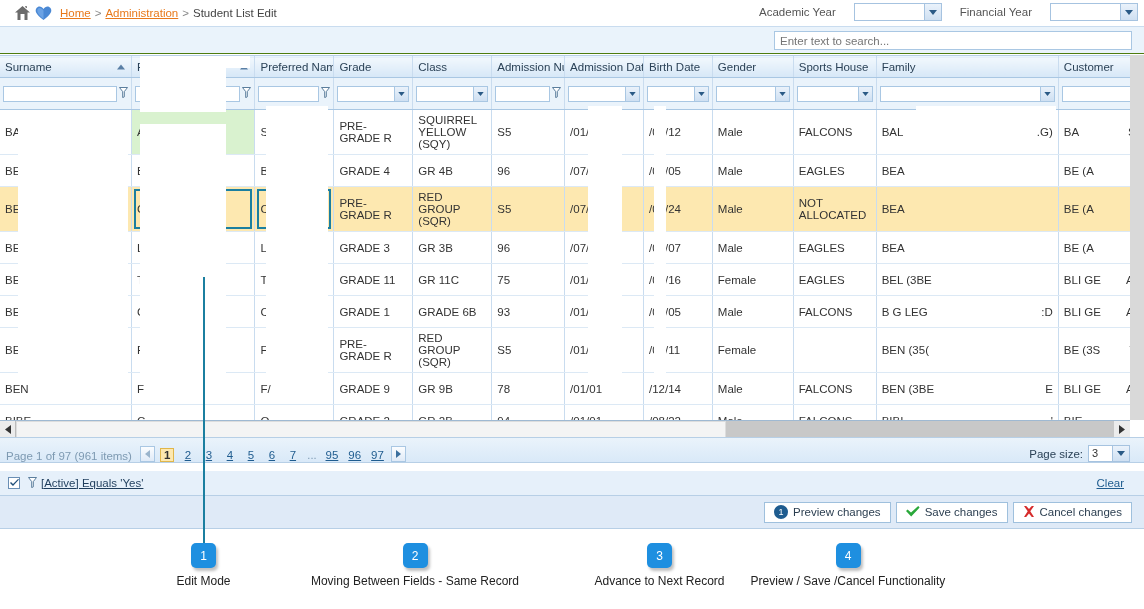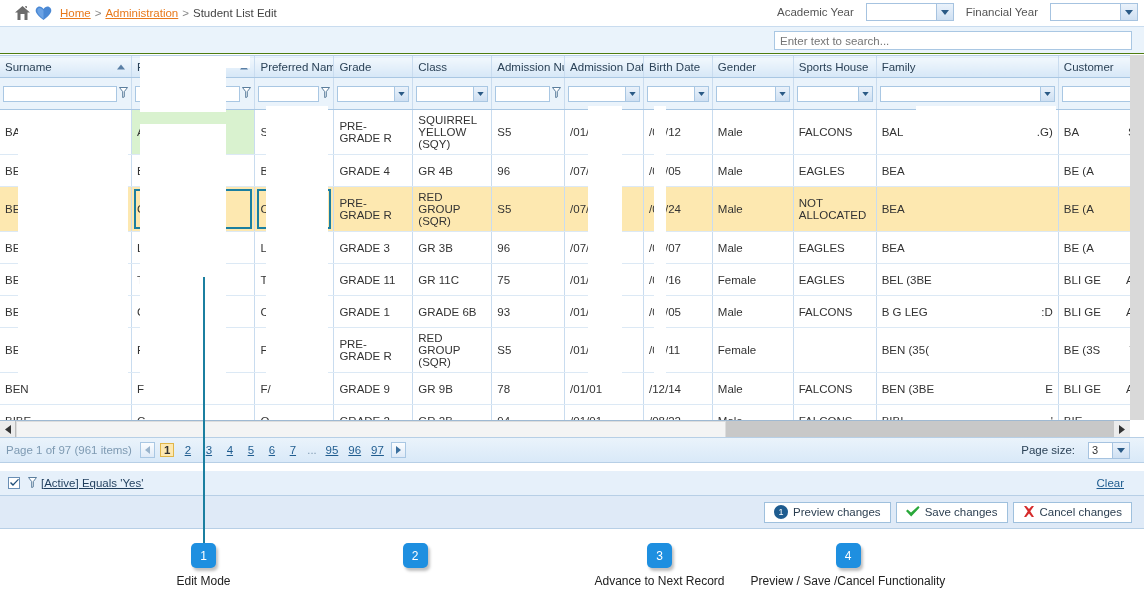--- a/index.html
+++ b/index.html
@@ -17,21 +17,21 @@
   .icon-home-wrap{ width:20px; height:20px; display:inline-flex;
                    align-items:center; justify-content:center; }
   .icon-heart-wrap{ width:22px; height:20px; display:inline-flex;
                     align-items:center; justify-content:center; margin-right:6px;}
   .crumbs{ font-size:11.5px; color:#555; white-space:nowrap; }
   .crumbs a{ color:#e8791b; text-decoration:underline; }
   .crumbs .sep{ color:#888; margin:0 4px; }
   .crumbs .cur{ color:#444; }
 
   .yearbox{ position:absolute; right:6px; top:3px; display:flex;
-            align-items:center; gap:12px; font-size:11.5px; color:#555;}
+            align-items:center; gap:18px; font-size:11.5px; color:#555;}
   .yearbox label{ color:#555; }
   .ddl{ width:88px; height:18px; border:1px solid #a6c3e0; background:#fff;
         display:inline-flex; align-items:stretch; }
   .ddl .val{ flex:1; padding:1px 3px; font-size:11px; color:#333;
              overflow:hidden; white-space:nowrap;}
   .ddl .arw{ width:17px; background:linear-gradient(#eaf2fb,#cfe0f2);
              border-left:1px solid #a6c3e0; display:flex;
              align-items:center; justify-content:center; }
 
   
@@ -91,34 +91,34 @@
              justify-content:center; }
 
   
   .vscroll{ position:absolute; top:55px; right:0; width:14px; height:365px;
             background:#d9d9d9; }
 
   
   .pager{ position:absolute; top:437px; left:0; width:1144px; height:26px;
           background:linear-gradient(#eaf3fb,#d9e9f8);
           border-top:1px solid #b7cfe6; border-bottom:1px solid #b7cfe6;
-          display:flex; align-items:center; padding:0 6px; }
+          display:flex; align-items:flex-end; padding:0 6px; }
   .pinfo{ color:#7e9ab2; font-size:11.5px; margin-right:6px;}
   .pbtn{ width:15px;height:16px; border:1px solid #a9c7e3;
          background:linear-gradient(#fbfdff,#dfeaf7);
          display:inline-flex;align-items:center;justify-content:center;
          margin:0 2px; }
   .pnum{ display:inline-block; min-width:11px; text-align:center;
          color:#1f5c8f; text-decoration:underline; margin:0 5px;
          font-size:11.5px; cursor:pointer;}
   .pnum.active{ background:#fde8b0; border:1px solid #e0b64a; color:#333;
                 text-decoration:none; font-weight:bold; padding:0 3px;
                 margin:0 3px;}
   .pdots{ color:#7e9ab2; margin:0 4px; }
-  .psize{ margin-left:auto; display:flex; align-items:center; gap:13px;
+  .psize{ margin-left:auto; display:flex; align-items:center; gap:5px;
           font-size:11.5px; color:#2b4257; padding-right:8px;}
   .psize .ddl{ width:42px; height:17px;}
 
   
   .fdesc{ position:absolute; top:471px; left:0; width:1144px; height:25px;
           background:#e6f0fa; border-bottom:1px solid #b7cfe6;
           display:flex; align-items:center; padding:0 8px; font-size:11.5px;}
   .chk{ width:12px;height:12px;border:1px solid #6a8fb5;background:#fff;
         display:inline-flex;align-items:center;justify-content:center;
         margin-right:8px;}
@@ -573,20 +573,21 @@
 </div>
 
 <div class="callouts">
   <div class="vline" style="left:203px; top:0px; height:16px;"></div>
   <div class="co" style="left:146px; top:14px; width:115px;">
     <div class="cnum">1</div>
     <div class="clabel">Edit Mode</div>
   </div>
   <div class="co" style="left:290px; top:14px; width:250px;">
     <div class="cnum">2</div>
+    <div class="clabel">Moving Between Fields - Same Record</div>
   </div>
   <div class="co" style="left:572px; top:14px; width:175px;">
     <div class="cnum">3</div>
     <div class="clabel">Advance to Next Record</div>
   </div>
   <div class="co" style="left:742px; top:14px; width:212px;">
     <div class="cnum">4</div>
     <div class="clabel">Preview / Save /Cancel Functionality</div>
   </div>
 </div>

